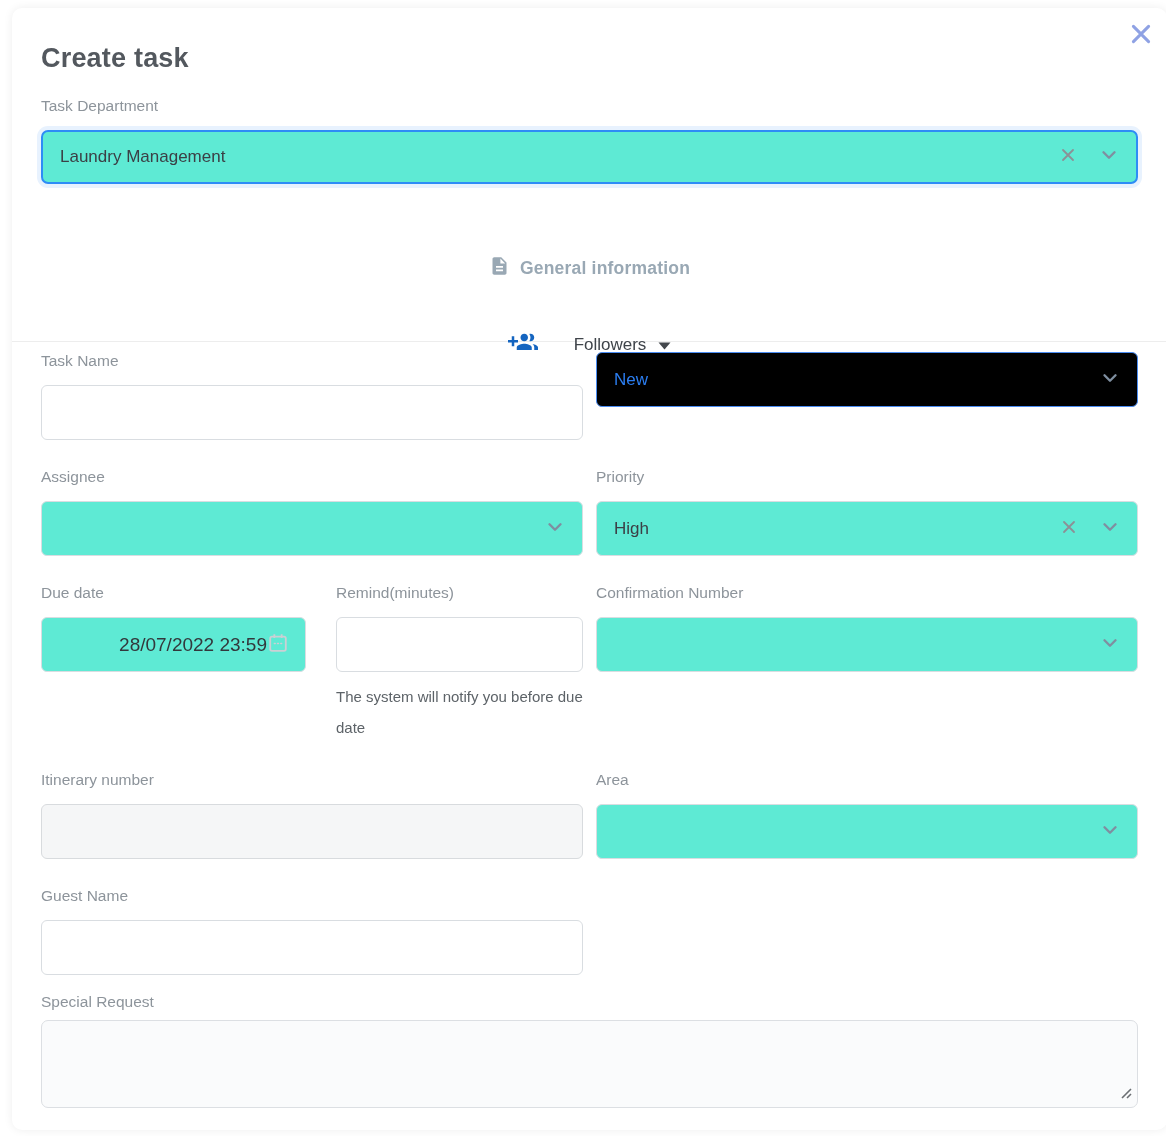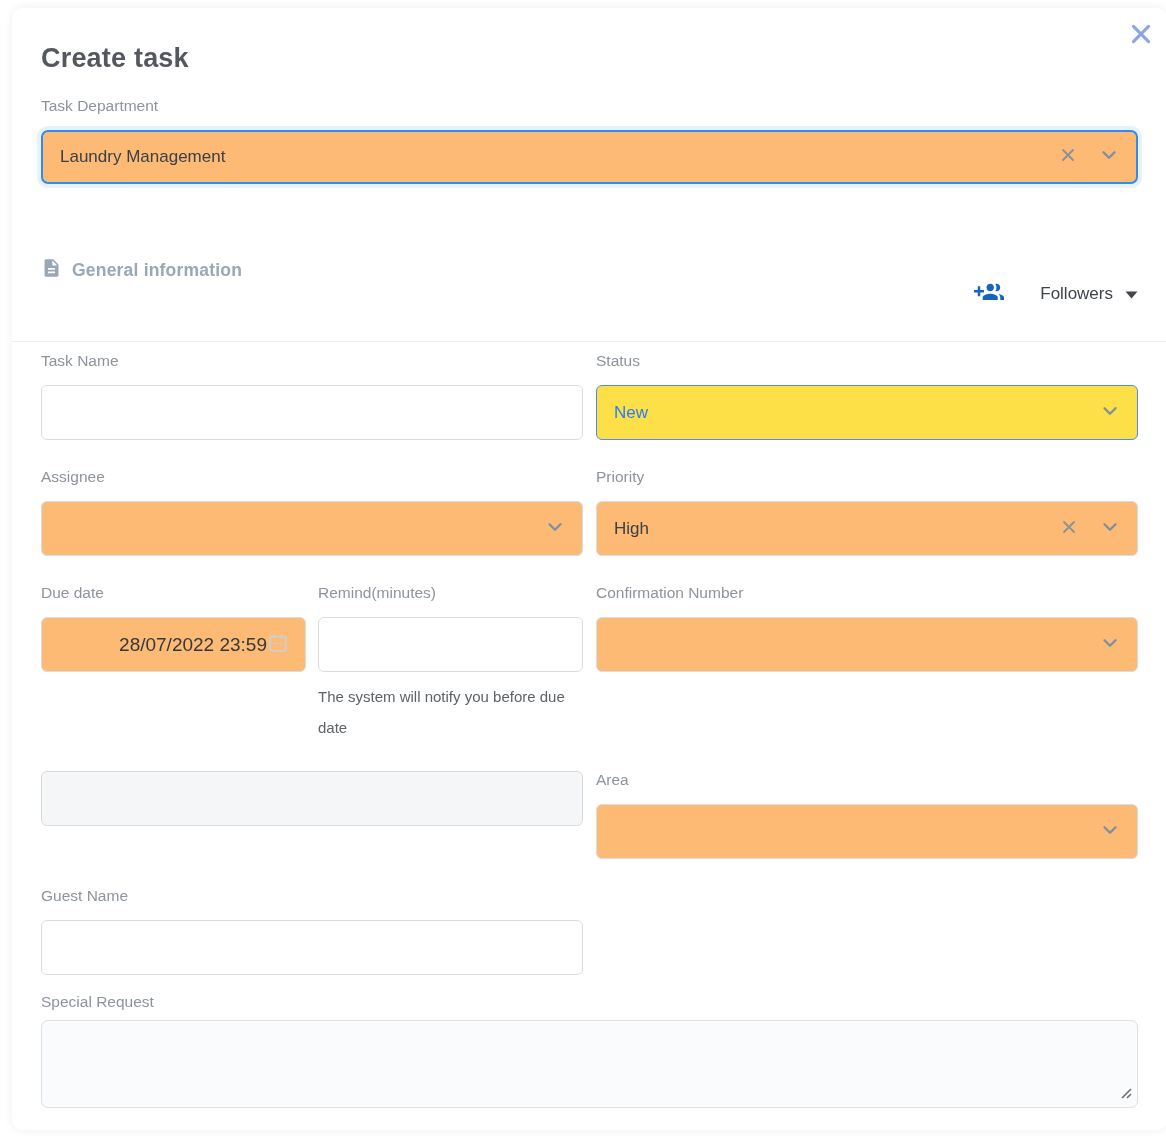--- a/index.html
+++ b/index.html
@@ -13,42 +13,42 @@
     background:#fff; border-radius:10px; box-shadow:0 0 10px rgba(0,0,0,0.07);
     padding:35px 29px 0;
   }
   .close-btn { position:absolute; top:12px; right:12px; width:28px; height:28px;
     display:flex; align-items:center; justify-content:center; cursor:pointer; }
   h1.title { margin:0; font-size:27px; line-height:30px; font-weight:700; color:#53585e; letter-spacing:.2px; }
   .lbl { display:block; font-size:15.5px; color:#8d949b; line-height:17px; }
   .dept-label { margin-top:24px; }
   .select, .input {
     width:100%; height:55px; border:1px solid #d9dde1; border-radius:6px;
-    display:flex; align-items:center; padding:0 16px 0 17px; background:#fdba74;
+    display:flex; align-items:center; padding:0 16px 0 17px; background:#5eead4;
   }
   .dept-select {
     margin-top:16px; height:54px; border:2px solid #2e8cf6; border-radius:7px;
     box-shadow:0 0 0 4px #e8f2fe;
   }
   .val { flex:1; font-size:17px; color:#3b4046; white-space:nowrap; overflow:hidden; }
   .icons { display:flex; align-items:center; gap:20px; }
-  .section-row { margin-top:70px; display:flex; justify-content:space-between; align-items:center; height:32px; }
+  .section-row { margin-top:70px; display:flex; justify-content:space-between; align-items:center; height:32px;flex-direction:column; }
   .section-left { display:flex; align-items:center; gap:10px; }
   .section-title { font-size:17.5px; font-weight:700; color:#99a8b4; letter-spacing:.2px; }
   .section-right { display:flex; align-items:center; gap:12px; cursor:pointer;margin-top:48px; }
   .followers-label { font-size:17px; color:#3f444a; margin-left:24px; }
   .divider { margin:55px -29px 0; height:1px; background:#ededed; }
   .form-grid {
     display:grid; grid-template-columns:1fr 1fr; column-gap:13px; row-gap:28px;
     margin-top:10px;
   }
   .field .lbl { margin-bottom:16px; }
-  .status-select { border:1.5px solid #4a8cf2; background:#fde047; }
+  .status-select { border:1.5px solid #4a8cf2; background:#000000; }
   .status-select .val { color:#2b7df0; }
-  .subrow { display:grid; grid-template-columns:265px 1fr; column-gap:12px; }
+  .subrow { display:grid; grid-template-columns:265px 1fr; column-gap:30px; }
   .date-input .val { font-size:19px; color:#33383c;text-align:right; }
   input.text-input {
     width:100%; height:55px; border:1px solid #d9dde1; border-radius:6px;
     padding:0 17px; font-size:17px; color:#3b4046; outline:none;
     font-family:"Liberation Sans", sans-serif; background:#fff;
   }
   input.text-input:disabled { background:#f5f6f7; border-color:#d8dbde; }
   .helper { margin-top:9px; font-size:15px; line-height:31px; color:#5d6368; }
   .special-block { margin-top:18px; }
   .special-block .lbl { margin-bottom:10px; }
@@ -108,21 +108,20 @@
   <div class="divider"></div>
 
   <div class="form-grid">
 
     <div class="field">
       <span class="lbl">Task Name</span>
       <input class="text-input" type="text" value="" style="">
     </div>
 
     <div class="field">
-      <span class="lbl">Status</span>
       <div class="select status-select">
         <span class="val">New</span>
         <span class="icons">
           <span><svg width="22" height="22" viewBox="0 0 24 24">
                 <path d="M6 9l6 6 6-6" stroke="#7f8fa0" stroke-width="2.6" stroke-linecap="round" stroke-linejoin="round" fill="none"></path>
               </svg></span>
         </span>
       </div>
     </div>
 
@@ -178,20 +177,21 @@
         <span class="val"></span>
         <span class="icons">
           <span><svg width="22" height="22" viewBox="0 0 24 24">
                 <path d="M6 9l6 6 6-6" stroke="#7f8fa0" stroke-width="2.6" stroke-linecap="round" stroke-linejoin="round" fill="none"></path>
               </svg></span>
         </span>
       </div>
     </div>
 
     <div class="field">
+      <span class="lbl">Itinerary number</span>
       <input class="text-input" type="text" disabled="" value="" style="">
     </div>
 
     <div class="field">
       <span class="lbl">Area</span>
       <div class="select">
         <span class="val"></span>
         <span class="icons">
           <span><svg width="22" height="22" viewBox="0 0 24 24">
                 <path d="M6 9l6 6 6-6" stroke="#7f8fa0" stroke-width="2.6" stroke-linecap="round" stroke-linejoin="round" fill="none"></path>

